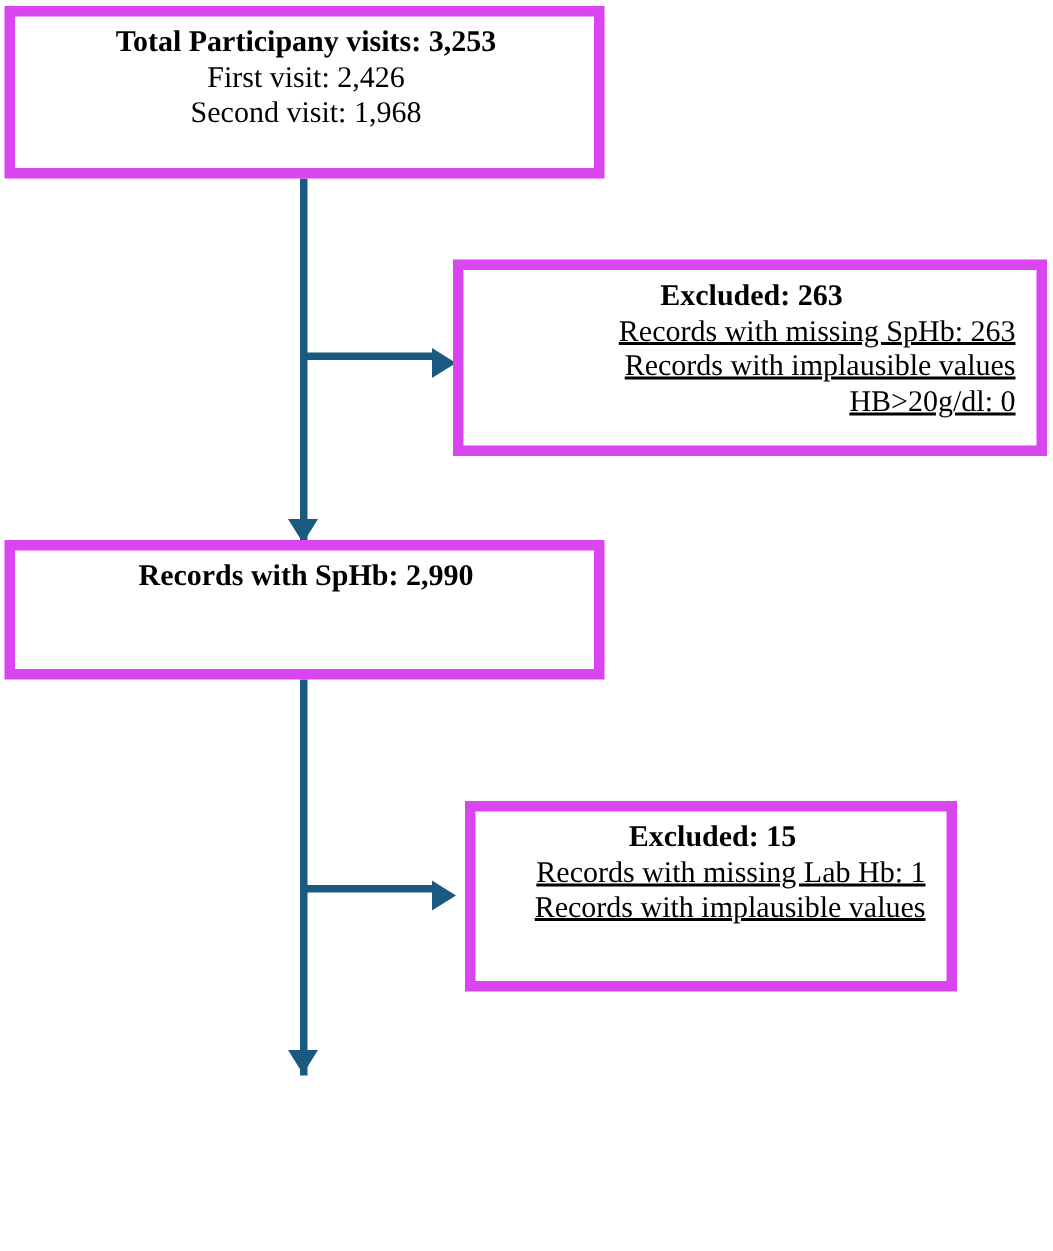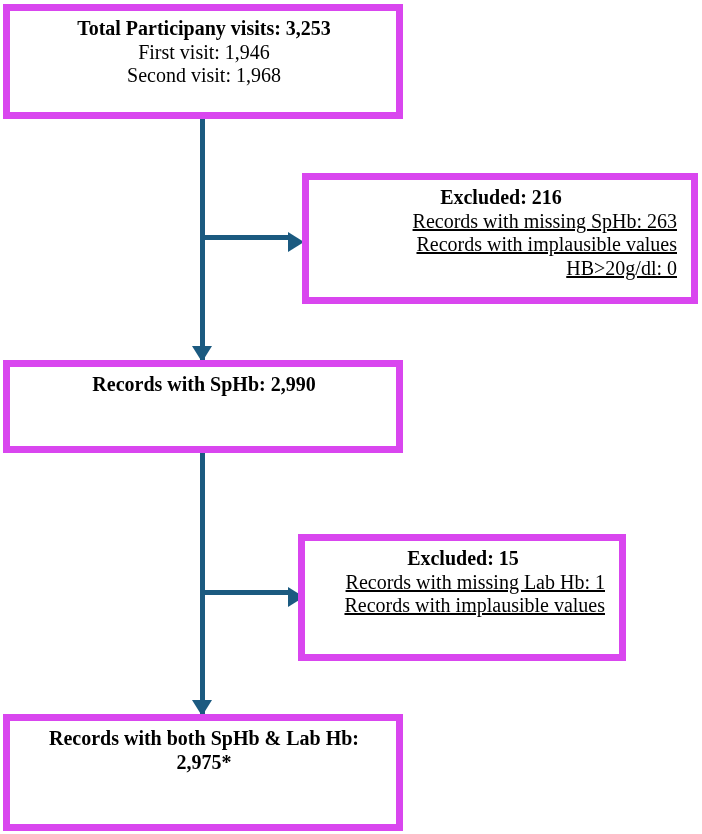--- a/index.html
+++ b/index.html
@@ -53,21 +53,21 @@
   
   .left-all .title {
     text-align: center;
     white-space: normal;
   }
 
   
   #node-total        { left: 3px;   top: 4px;   width: 400px; height: 115px; }
   #node-excluded-1   { left: 302px; top: 173px; width: 396px; height: 131px; }
   #node-sphb         { left: 3px;   top: 360px; width: 400px; height: 93px;  }
-  #node-excluded-2   { left: 298px; top: 534px; width: 328px; height: 127px; }
+  #node-excluded-2   { left: 310px; top: 534px; width: 328px; height: 127px; }
   #node-both         { left: 3px;   top: 714px; width: 400px; height: 117px; }
 
   
   .conn {
     position: absolute;
     background: #1b5a80;
     z-index: 1;
   }
   .conn-v { width: 5px; }
   .conn-h { height: 5px; }
@@ -111,38 +111,35 @@
   <div class="arrow arrow-right" id="arrow-exc-1"></div>
 
   <div class="conn conn-v" id="trunk-2"></div>
   <div class="arrow arrow-down" id="arrow-both"></div>
 
   <div class="conn conn-h" id="branch-2"></div>
   <div class="arrow arrow-right" id="arrow-exc-2"></div>
 
   <div class="node center-all" id="node-total">
     <div class="title">Total Participany visits: 3,253</div>
-    <div class="line">First visit: 1,946</div>
+    <div class="line">First visit: 2,426</div>
     <div class="line">Second visit: 1,968</div>
   </div>
 
   <div class="node center-title" id="node-excluded-1">
-    <div class="title">Excluded: 216</div>
+    <div class="title">Excluded: 263</div>
     <div class="line">Records with missing SpHb: 263</div>
     <div class="line">Records with implausible values</div>
     <div class="line">HB&gt;20g/dl: 0</div>
   </div>
 
   <div class="node left-all" id="node-sphb">
     <div class="title">Records with SpHb: 2,990</div>
   </div>
 
   <div class="node center-title" id="node-excluded-2">
     <div class="title">Excluded: 15</div>
     <div class="line">Records with missing Lab Hb: 1</div>
     <div class="line">Records with implausible values</div>
   </div>
 
-  <div class="node left-all" id="node-both">
-    <div class="title">Records with both SpHb &amp; Lab Hb: 2,975*</div>
-  </div>
 
 </div>
 
 </body></html>

